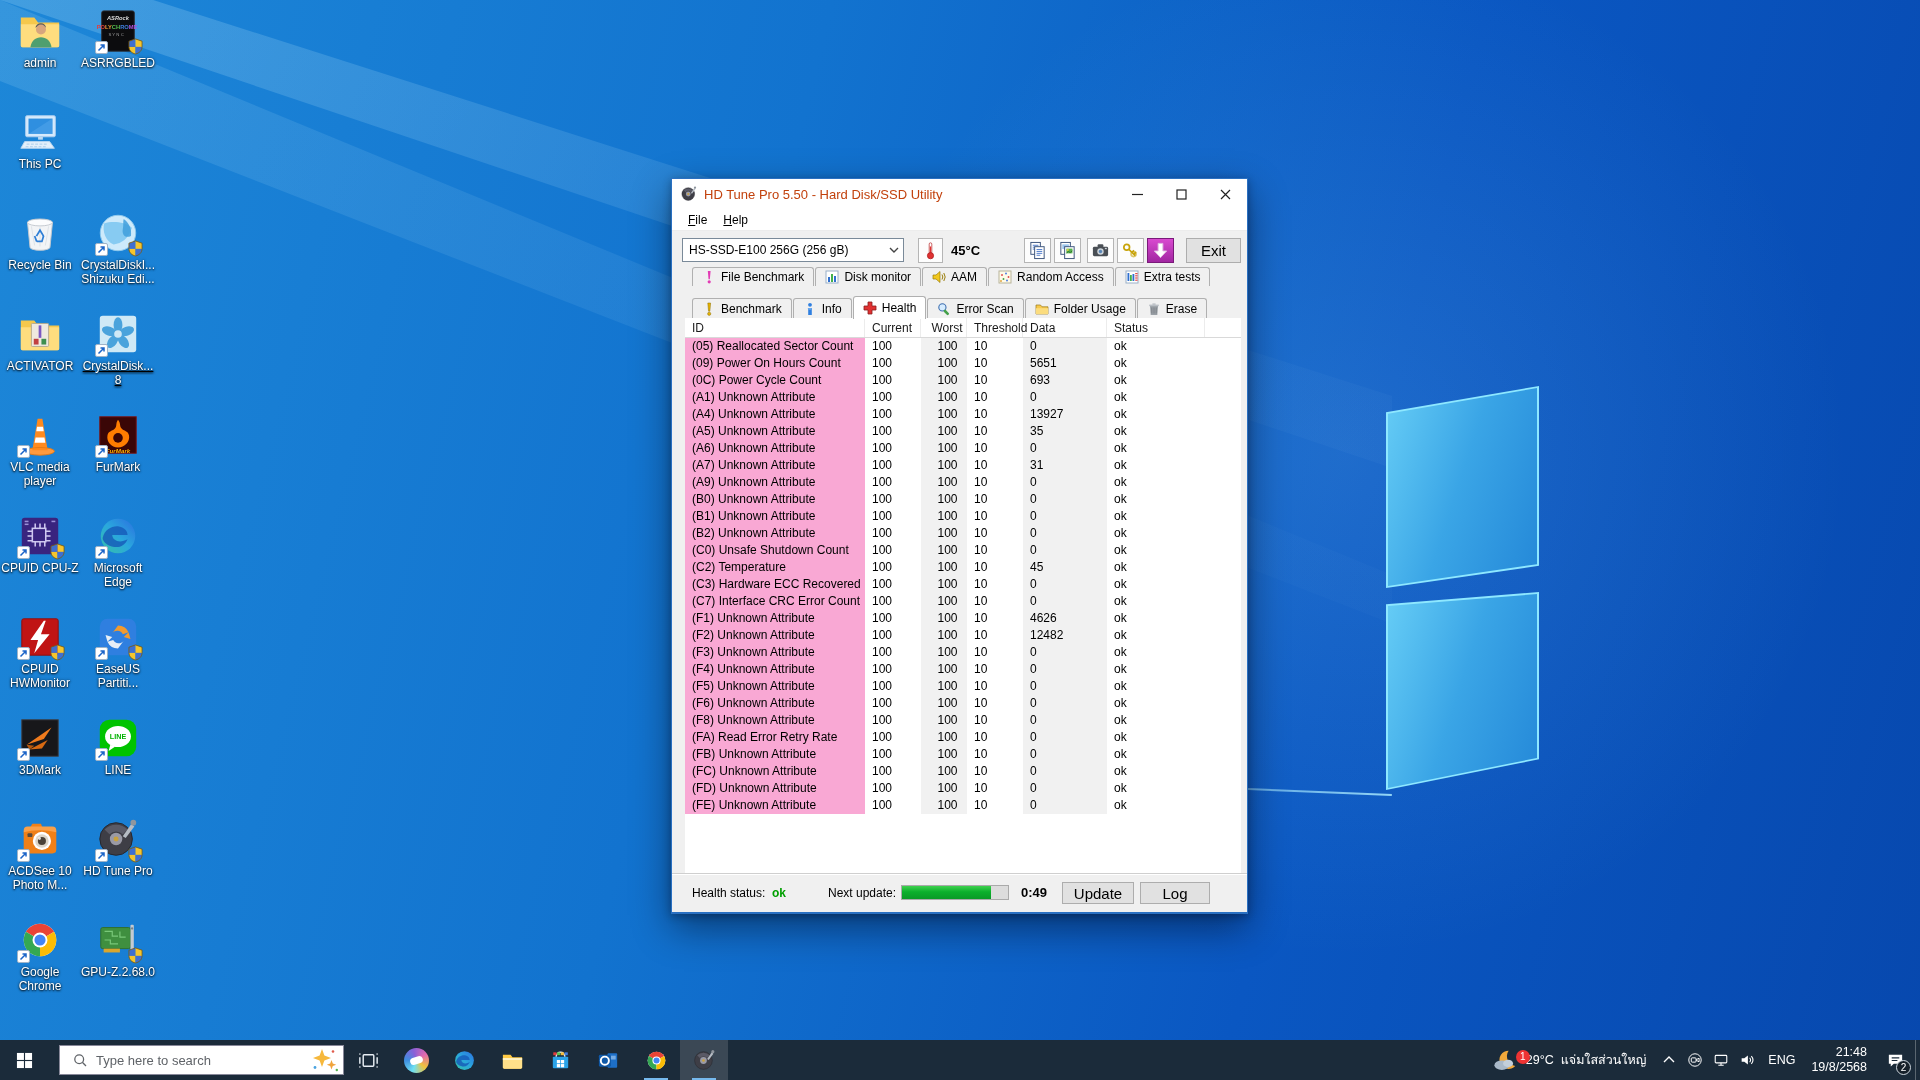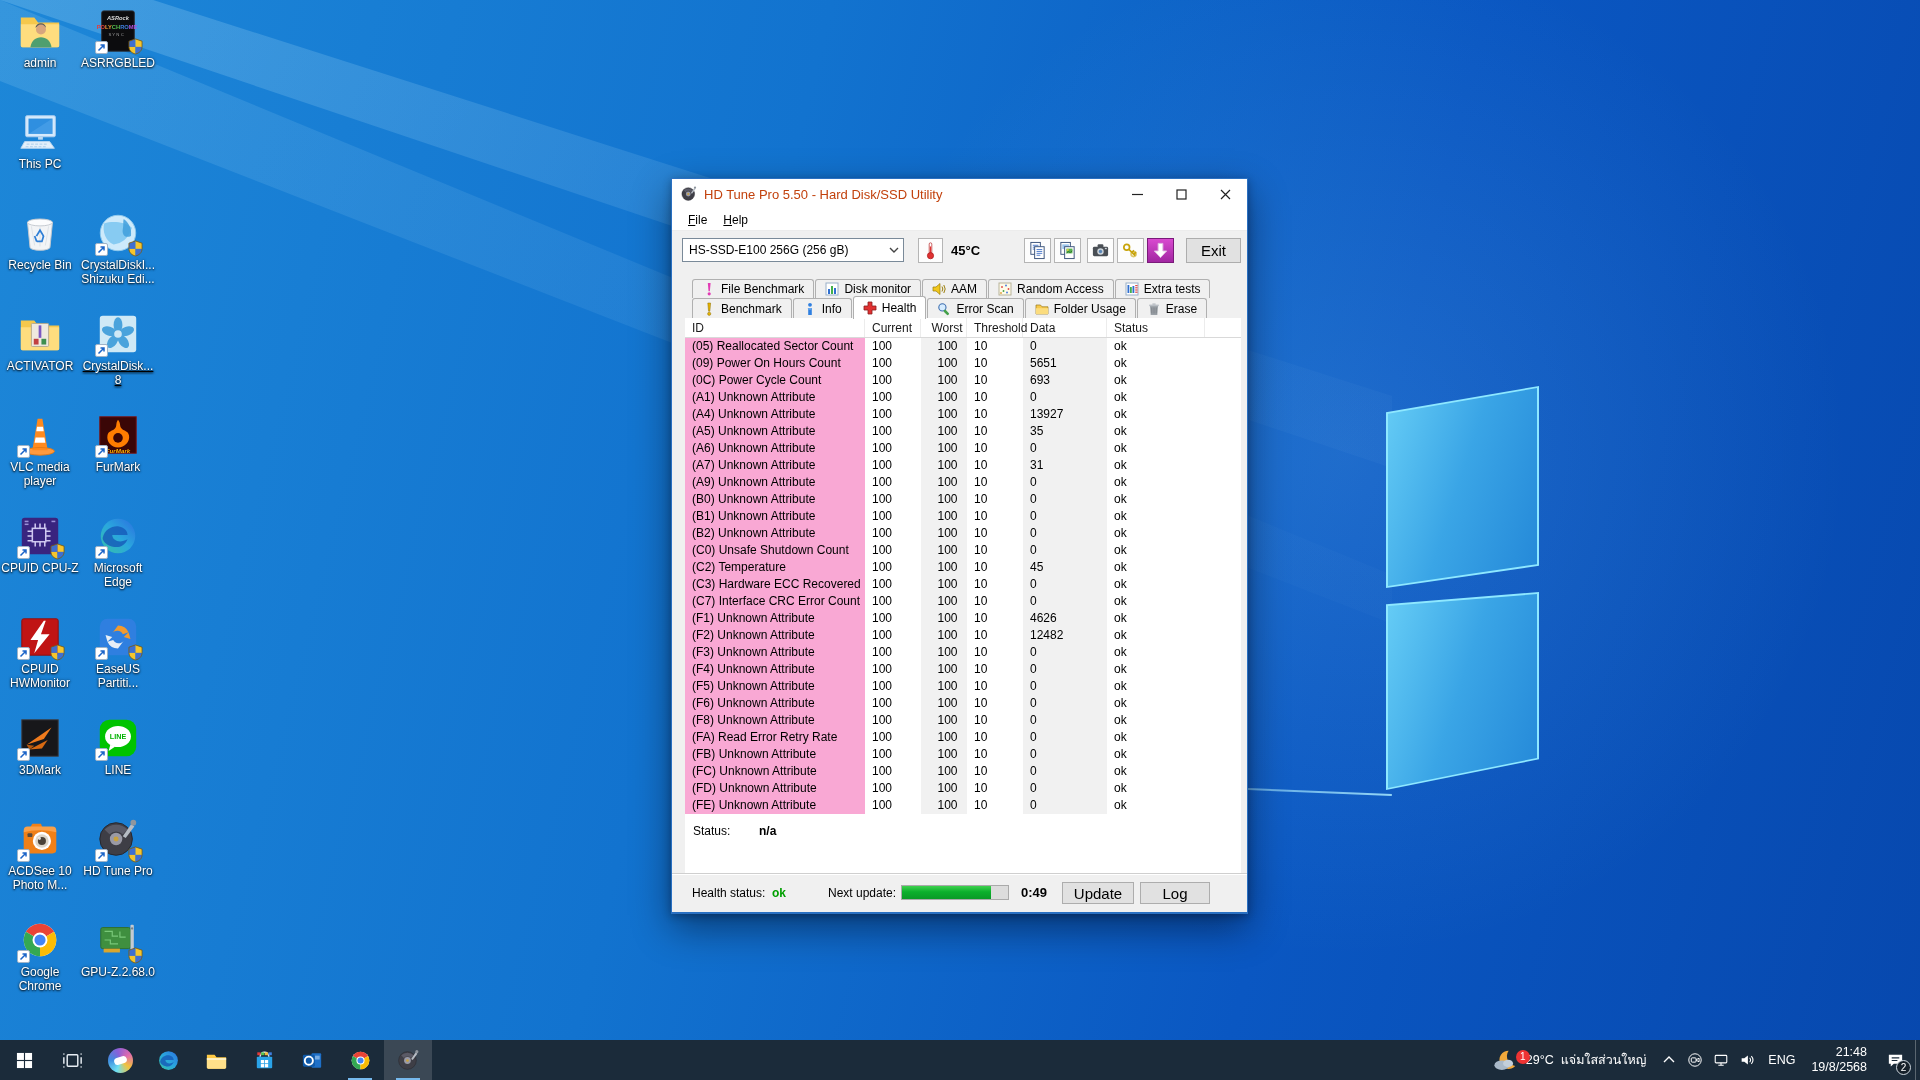--- a/index.html
+++ b/index.html
@@ -60,21 +60,21 @@
   .temp-lbl { position:absolute; left:279px; top:12px; font-size:13px; font-weight:bold; }
   .toolbtns { position:absolute; left:352px; top:7px; display:flex; align-items:center; }
   .tbtn { width:27px; height:25px; background:#fdfdfd; border:1px solid #b5b5b5; display:flex; align-items:center; justify-content:center; }
   .tbtn svg { width:19px; height:19px; }
   .tbtn.purple { background:linear-gradient(#d94ad0,#a126a1); border-color:#7a1a7a; margin-left:8px; }
   .tbtn + .tbtn { margin-left:3px; }
   .tbtn:nth-child(3) { margin-left:6px; }
   .win-btn { background:#e1e1e1; border:1px solid #adadad; font-size:15px; font-family:"Liberation Sans",sans-serif; }
   .exit-btn { position:absolute; left:514px; top:7px; width:55px; height:25px; }
   .tabrow { position:absolute; left:20px; display:flex; height:19px; }
-  .tabrow.r1 { top:100px; }
+  .tabrow.r1 { top:88px; }
   .tabrow.r2 { top:119px; height:20px; }
   .tab { display:flex; align-items:center; gap:5px; padding:0 9px; background:#f0f0f0; border:1px solid #b0b0b0;
      border-bottom:none; border-radius:3px 3px 0 0; font-size:12px; white-space:nowrap; position:relative; }
   .tab + .tab { margin-left:1px; }
   .tab svg { width:14px; height:14px; }
   .tab.active { background:#fff; height:23px; margin-top:-2px; z-index:3; box-shadow:0 -1px 0 #fff inset; }
   .page { position:absolute; left:13px; top:139px; width:556px; height:555px; background:#fff; z-index:2; }
   .thead { display:flex; height:20px; border-bottom:1px solid #d9d9d9; background:#fff; }
   .th { font-size:12px; color:#1a1a1a; padding-left:7px; line-height:20px; border-right:1px solid #ececec; }
   .t-row { display:flex; height:17px; }
@@ -1019,24 +1019,20 @@
           <div class="t-row">
             <div class="td c0">(FE) Unknown Attribute</div>
             <div class="td c1">100</div>
             <div class="td c2">100</div>
             <div class="td c3">10</div>
             <div class="td c4">0</div>
             <div class="td c5">ok</div>
           </div>
         </div>
       <div class="descblock">
-        <div class="descrow">
-          <span class="dl">Status:</span>
-          <span class="dv">n/a</span>
-        </div>
       </div>
     </div>
     <div class="bottombar">
       <span class="bb-health">Health status:</span>
       <span class="bb-ok" id="health-val" style="color: rgb(0, 160, 0);">ok</span>
       <span class="bb-next">Next update:</span>
       <div class="pbar">
           <div class="pfill" id="pfill" style="width: 84%; background: linear-gradient(rgb(63, 209, 79), rgb(12, 176, 44) 45%, rgb(10, 154, 38));"></div>
         </div>
       <span class="bb-count">0:49</span>
@@ -1045,20 +1041,34 @@
     </div>
   </div>
 
   <div id="taskbar">
     <div class="tb-start">
       <svg viewBox="0 0 18 18">
           <rect x="1" y="1" width="7.4" height="7.4" fill="#fff"></rect>
           <rect x="9.6" y="1" width="7.4" height="7.4" fill="#fff"></rect>
           <rect x="1" y="9.6" width="7.4" height="7.4" fill="#fff"></rect>
           <rect x="9.6" y="9.6" width="7.4" height="7.4" fill="#fff"></rect>
+        </svg>
+    </div>
+    <div class="tb-search">
+      <svg class="mag" viewBox="0 0 20 20">
+          <circle cx="9" cy="9" r="5.5" fill="none" stroke="#5f6368" stroke-width="1.6"></circle>
+          <path d="M13.2 13.2L17.5 17.5" stroke="#5f6368" stroke-width="1.6"></path>
+        </svg>
+      <input class="search-input" placeholder="Type here to search" style="">
+      <svg class="spark" viewBox="0 0 30 26">
+          <path d="M13 2l2.4 6.6L22 11l-6.6 2.4L13 20l-2.4-6.6L4 11l6.6-2.4z" fill="#f6b83c"></path>
+          <path d="M22.5 13l1.3 3.4 3.4 1.3-3.4 1.3-1.3 3.4-1.3-3.4-3.4-1.3 3.4-1.3z" fill="#f0a43c"></path>
+          <circle cx="6" cy="20.5" r="1.4" fill="#4aa3e0"></circle>
+          <circle cx="24" cy="4.5" r="1.3" fill="#e05a4a"></circle>
+          <circle cx="27.8" cy="23" r="1.2" fill="#57b44f"></circle>
         </svg>
     </div>
     <div id="tb-apps" style="display:flex;">
         <div class="tb-app">
           <span style="display:flex;width:25px;height:25px">
             <svg class="main" viewBox="0 0 26 26" xmlns="http://www.w3.org/2000/svg">
               <g stroke="#e8eef4" fill="none" stroke-width="1.5">
                 <rect x="7.5" y="7" width="11" height="12" rx="1"></rect>
                 <path d="M4 9.5v7M22 9.5v7"></path>
               </g>

